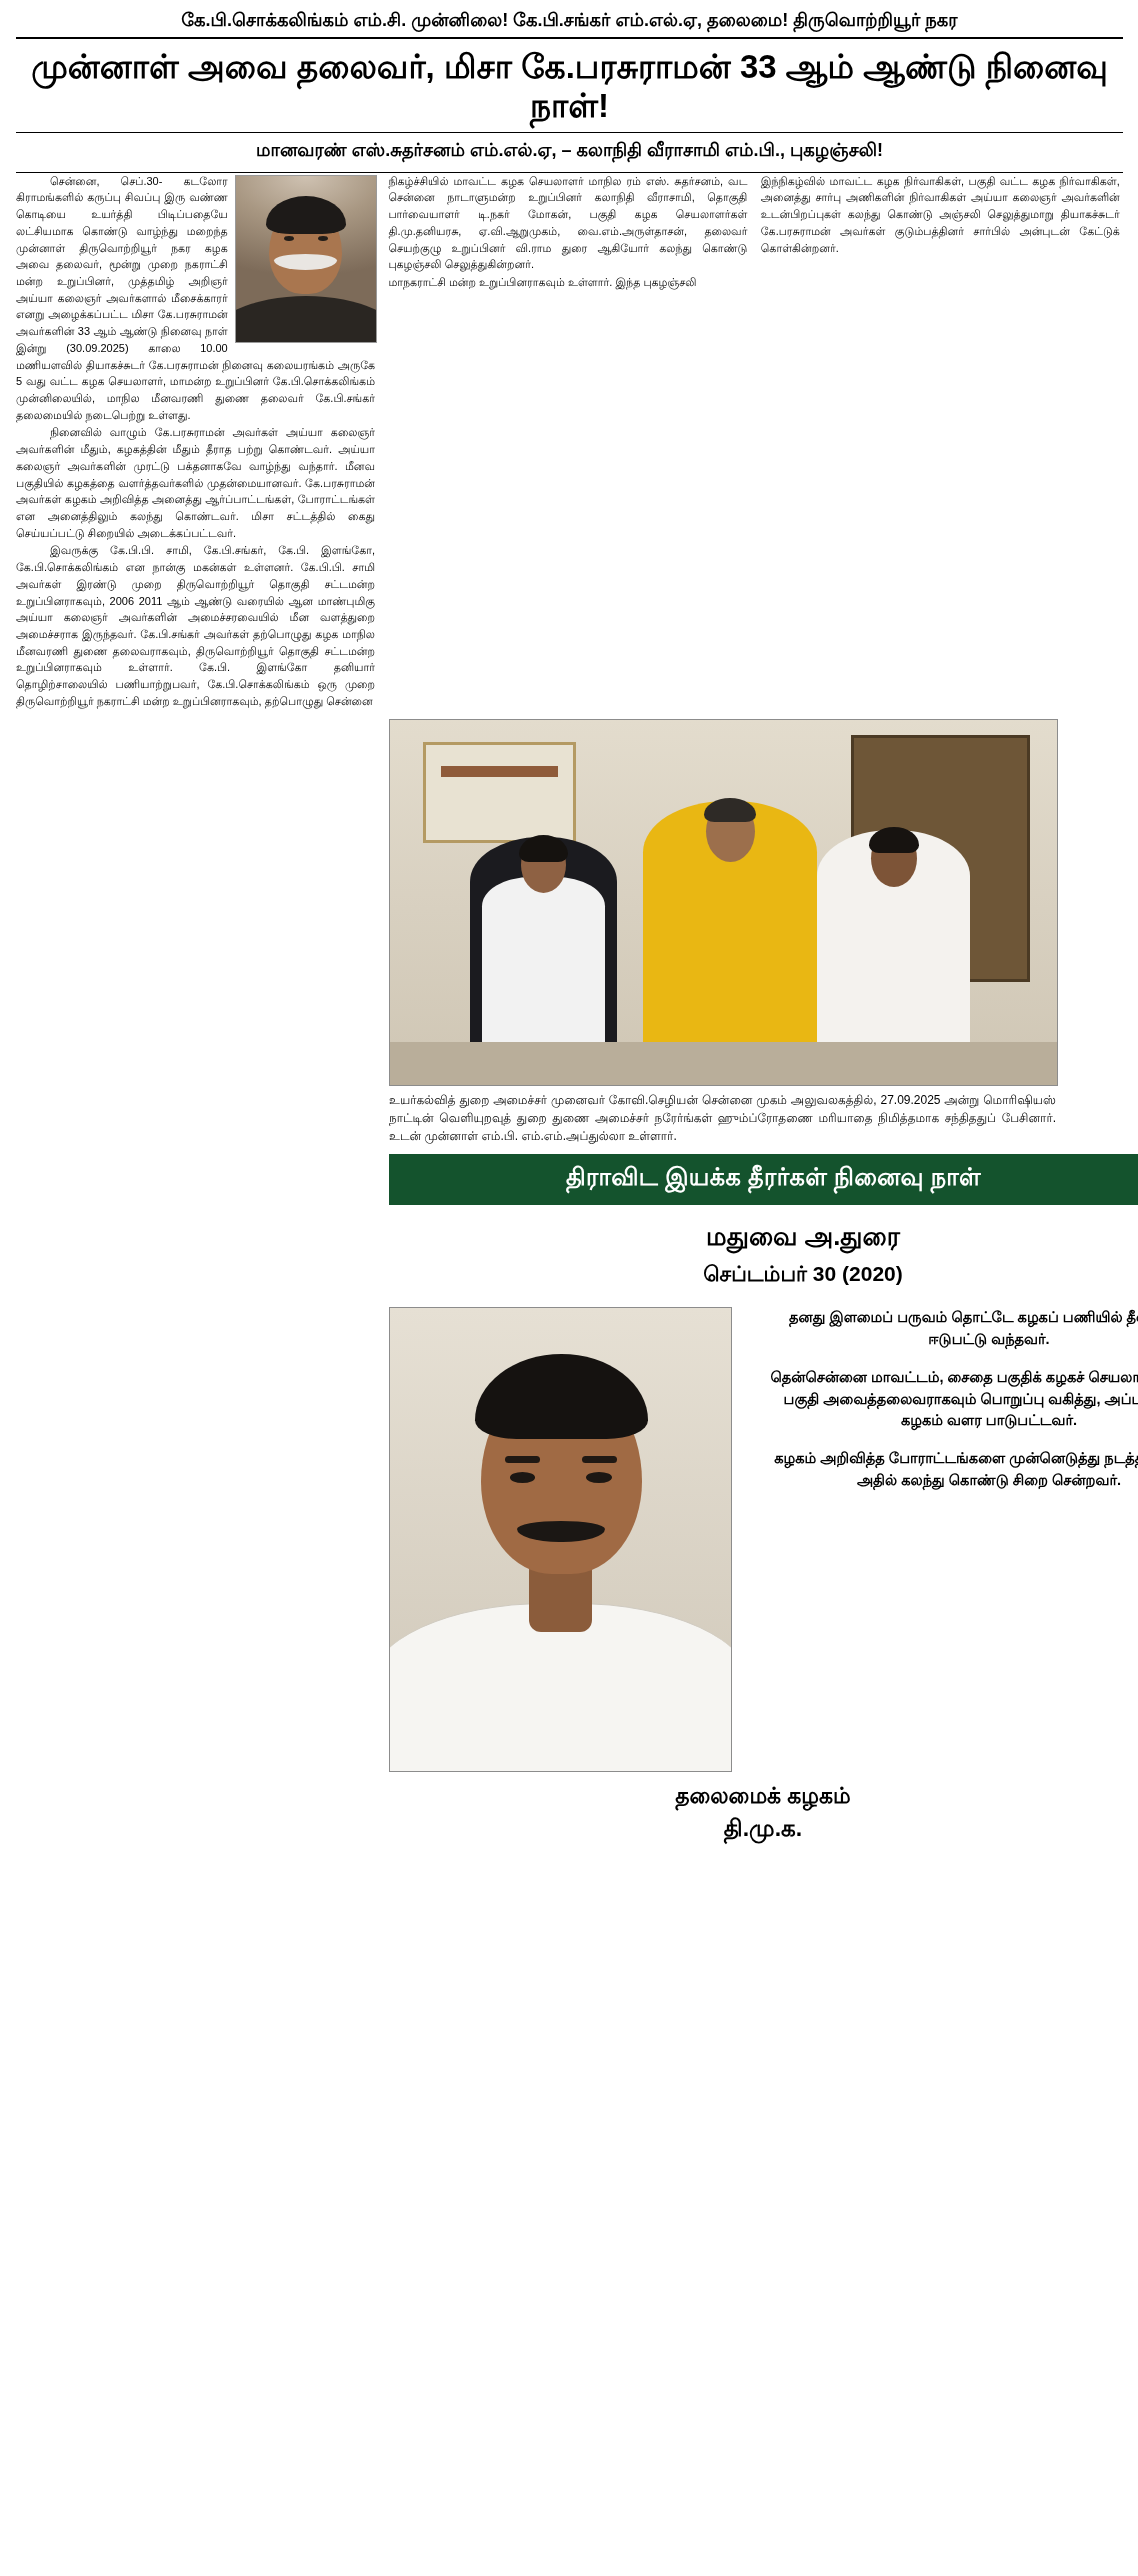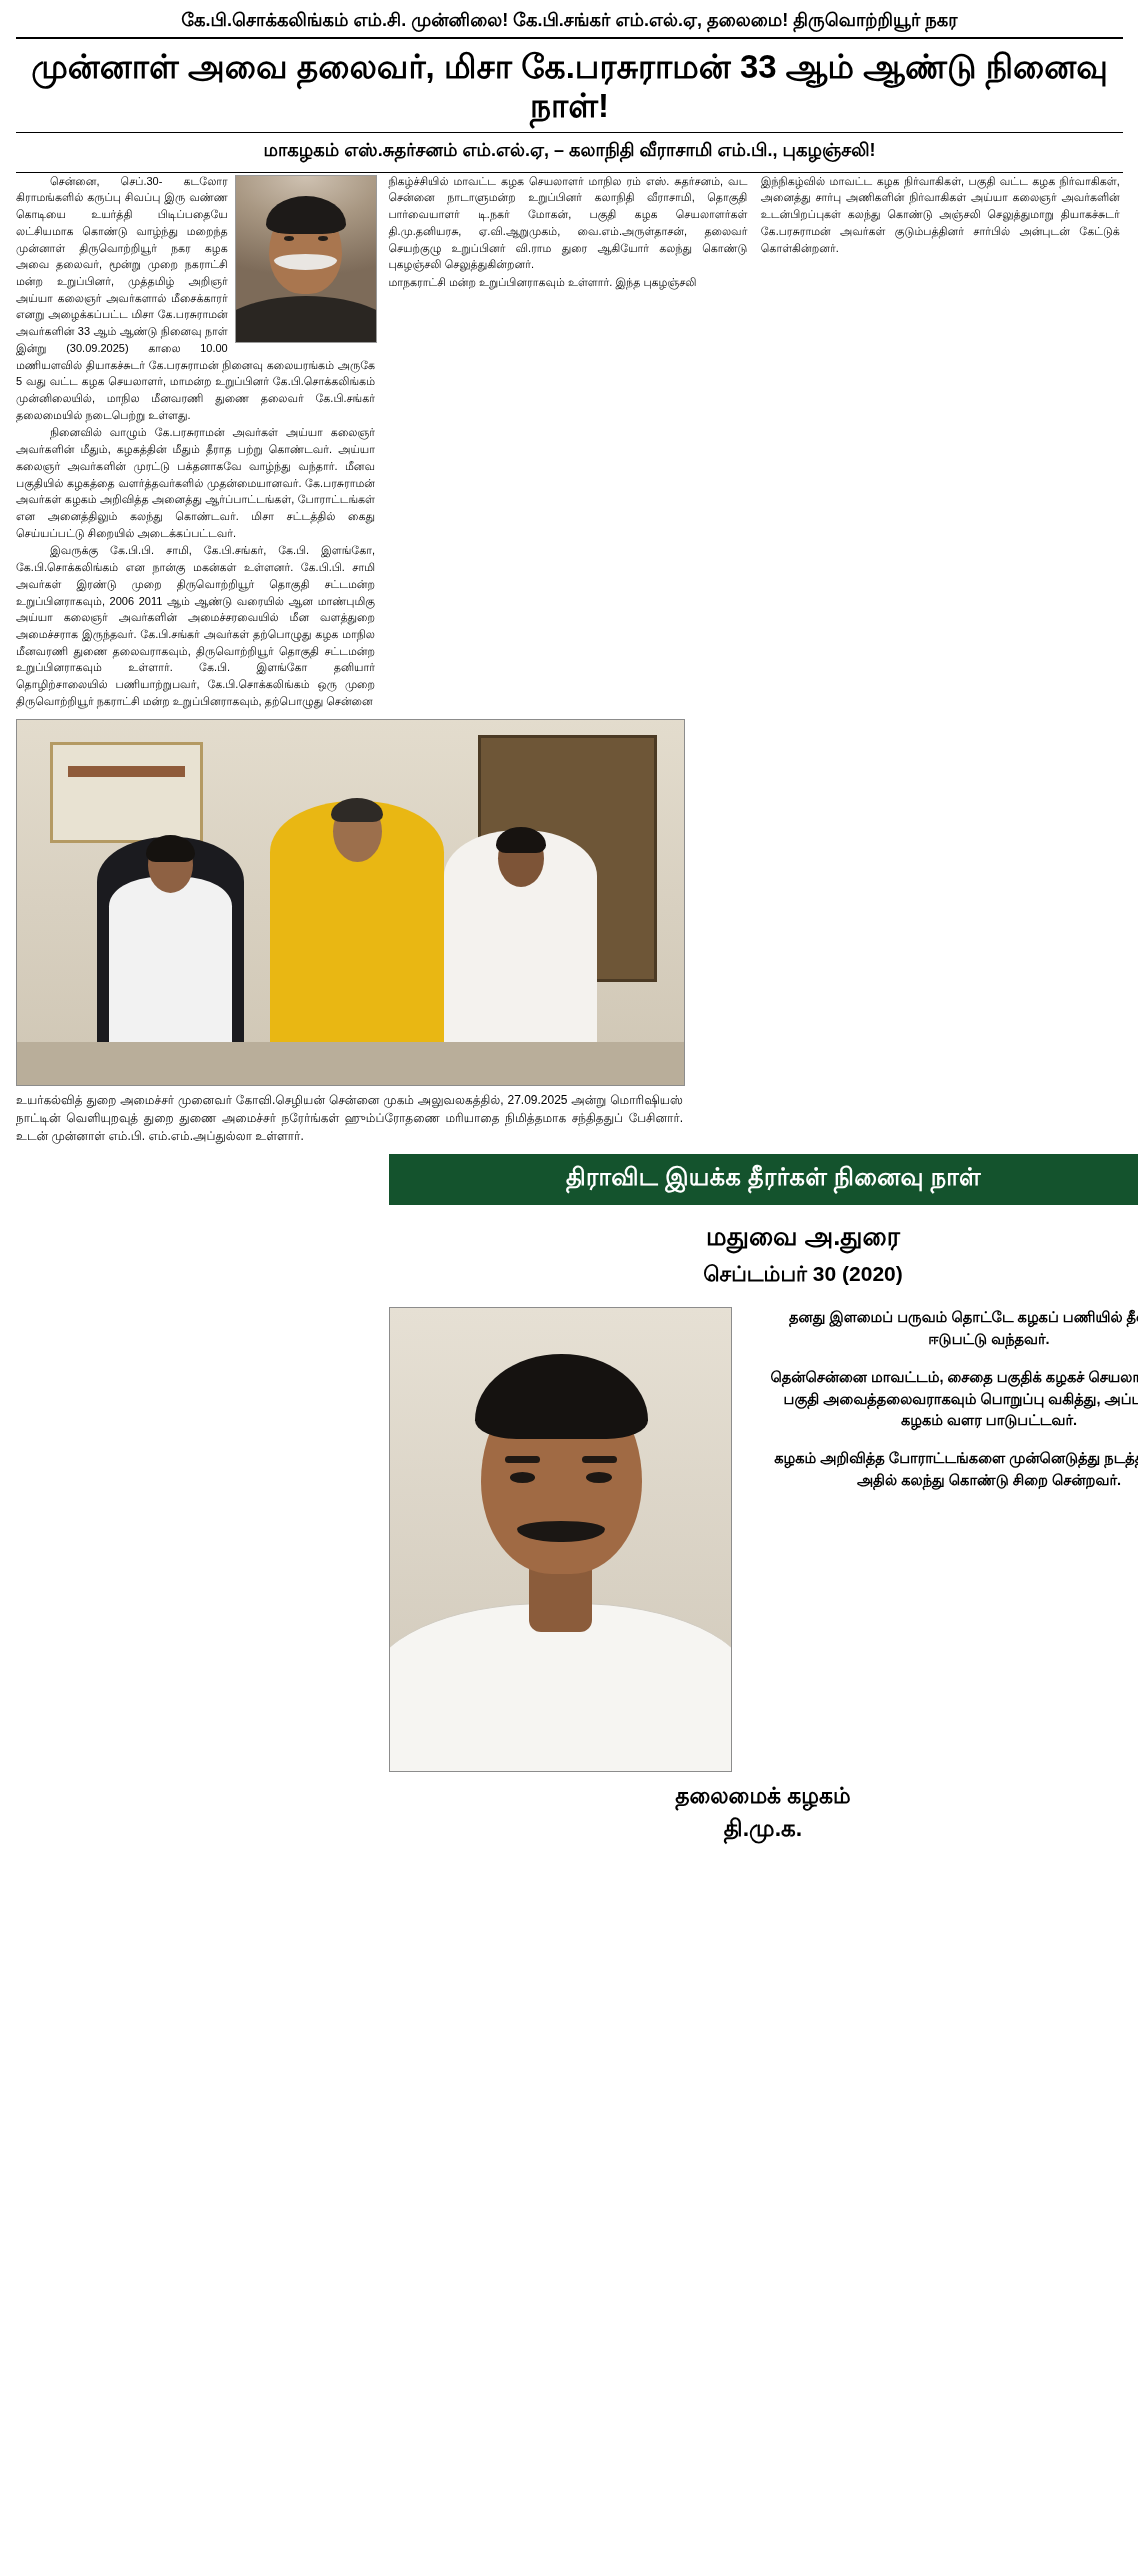--- a/index.html
+++ b/index.html
@@ -141,20 +141,21 @@
     font-size: 11.6px;
     line-height: 1.45;
     text-align: justify;
     margin-top: 3.7px;
   }
 
   
   .photo-wide {
     margin-top: 9.7px;
     width: 667px;
+    margin-left: 373px;
   }
   .photo-frame {
     width: 100%;
     height: 365px;
     border: 0.6px solid #8c8c8c;
     position: relative;
     overflow: hidden;
     background: #cfc7b8;
   }
   .pf-wall {
@@ -346,21 +347,21 @@
 </style>
 </head>
 <body>
 
 <div class="page">
 
   <div class="kicker">கே.பி.சொக்கலிங்கம் எம்.சி. முன்னிலை! கே.பி.சங்கர் எம்.எல்.ஏ, தலைமை! திருவொற்றியூர் நகர</div>
   <div class="rule-thick"></div>
   <div class="headline">முன்னாள் அவை தலைவர், மிசா கே.பரசுராமன் 33 ஆம் ஆண்டு நினைவு நாள்!</div>
   <div class="rule-thin"></div>
-  <div class="subhead">மாகழகம் எஸ்.சுதர்சனம் எம்.எல்.ஏ, – கலாநிதி வீராசாமி எம்.பி., புகழஞ்சலி!</div>
+  <div class="subhead">மானவரண் எஸ்.சுதர்சனம் எம்.எல்.ஏ, – கலாநிதி வீராசாமி எம்.பி., புகழஞ்சலி!</div>
   <div class="rule-thin"></div>
 
   <div class="cols">
 
     <div class="col left-stack">
       <div class="portrait-wrap clearfix">
         <div class="portrait">
           <div class="bg"></div>
           <div class="head"></div>
           <div class="hair"></div>

